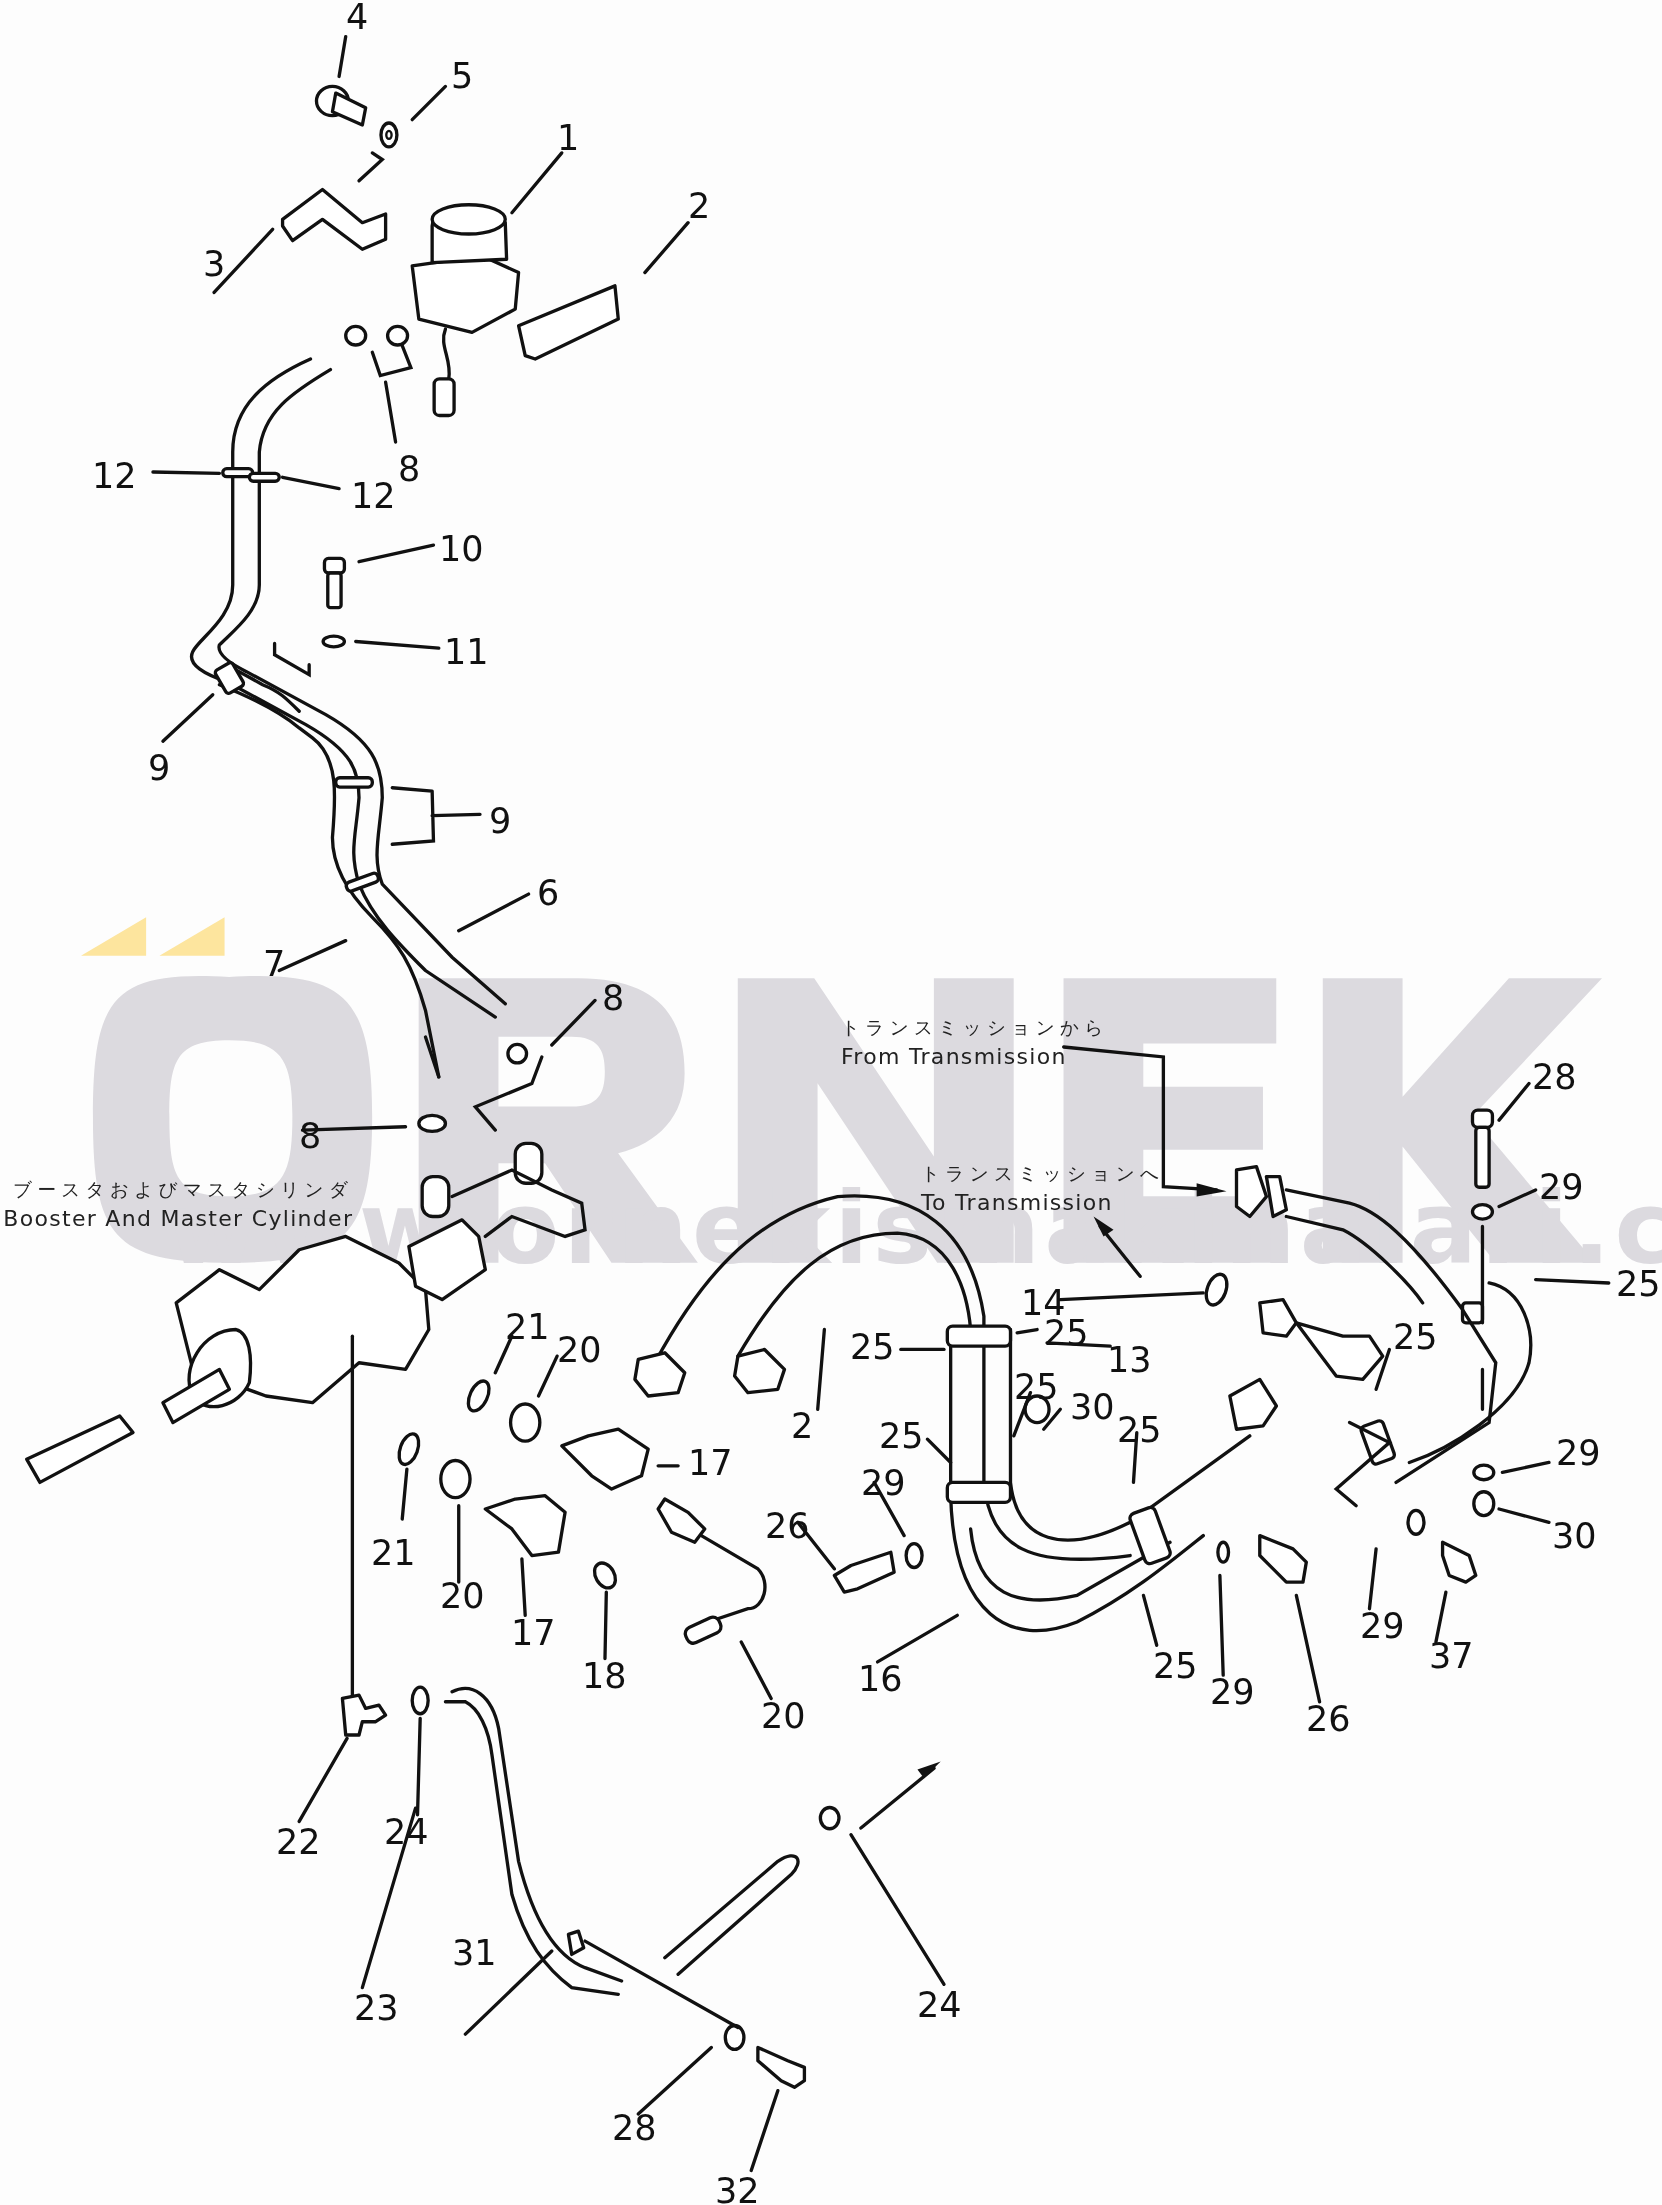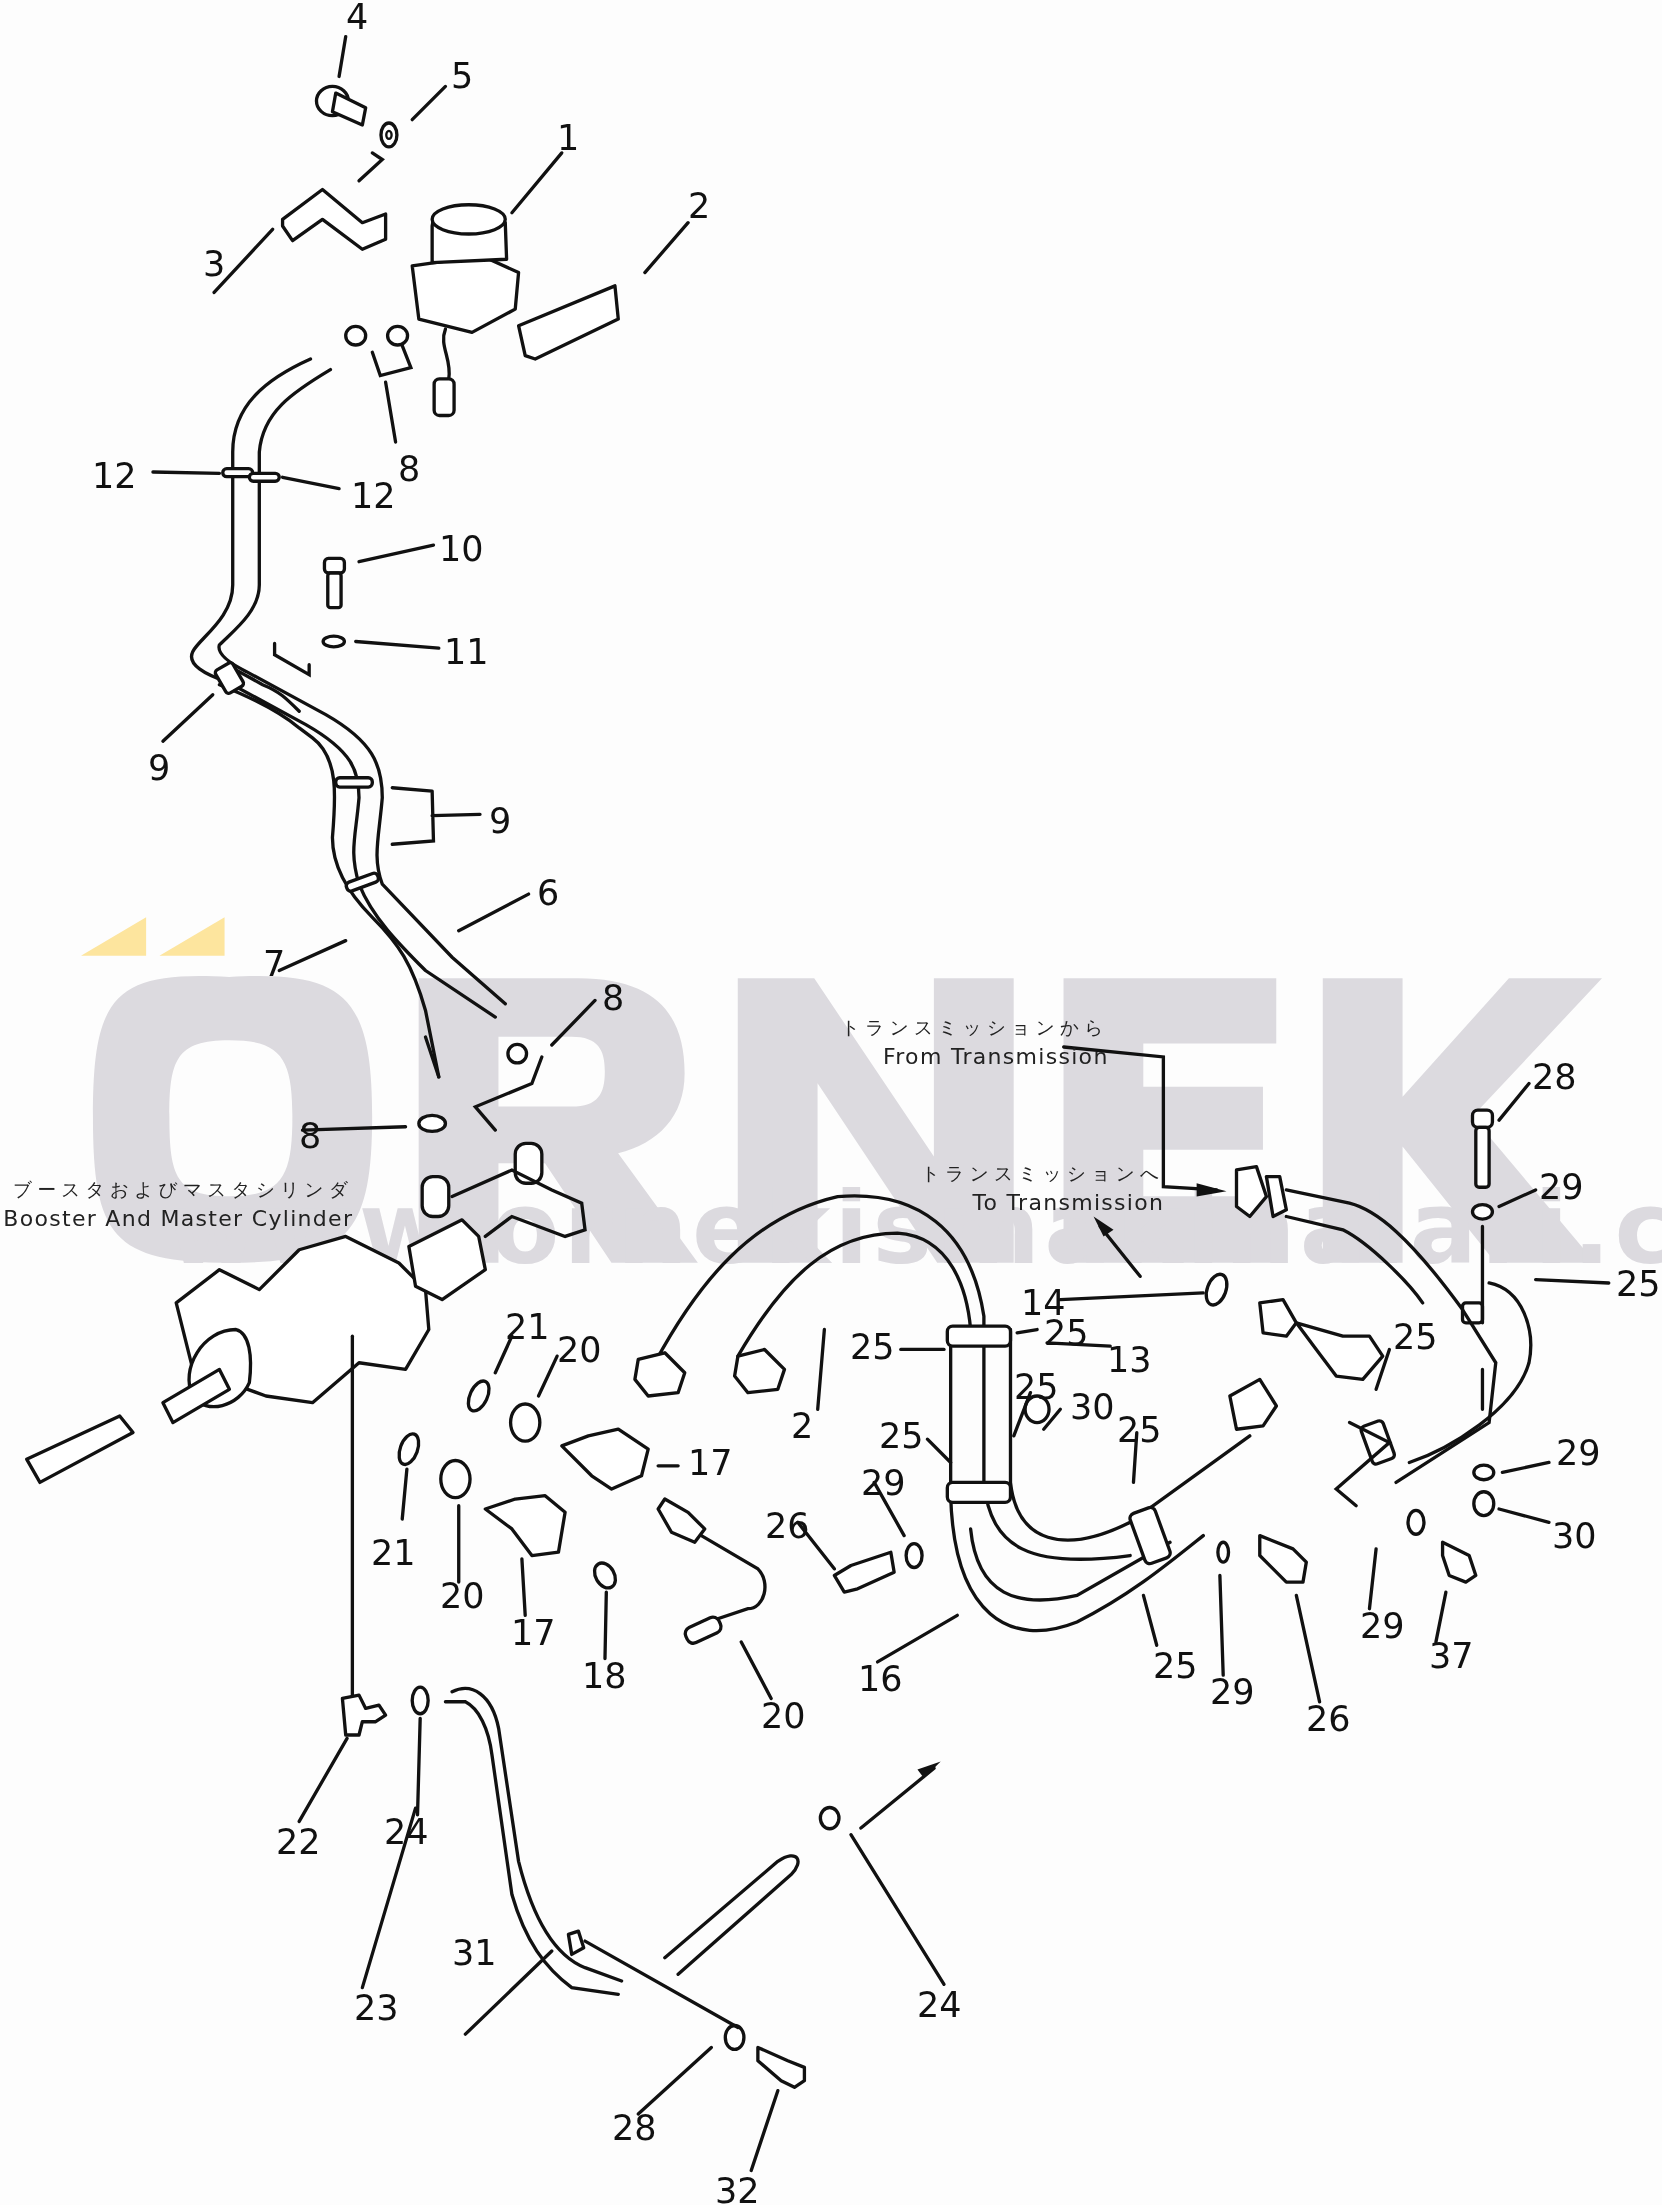--- a/index.html
+++ b/index.html
@@ -5,21 +5,21 @@
   html, body { margin: 0; padding: 0; background: #fdfdfd; }
   body { width: 1662px; height: 2205px; position: relative; overflow: hidden;
          font-family: "DejaVu Sans", sans-serif; }
   #stage { position: absolute; left: 0; top: 0; width: 1662px; height: 2205px; }
   .wm-logo { position: absolute; left: 73px; top: 917px; width: 1529px; height: 346px; pointer-events: none; }
   .wm-url { position: absolute; left: 166px; top: 1170px; font-family: "DejaVu Sans", sans-serif;
             font-weight: bold; font-size: 100px; letter-spacing: 4px; color: #dcdadf; white-space: nowrap; pointer-events: none; }
   svg.drawing { position: absolute; left: 0; top: 0; }
   .lbl { position: absolute; font-family: "DejaVu Sans", sans-serif; font-size: 35px; color: #111;
          line-height: 1; white-space: nowrap; }
-  .note { position: absolute; font-family: "DejaVu Sans", sans-serif; color: #222; white-space: nowrap; line-height: 1; text-align: right; }
+  .note { position: absolute; font-family: "DejaVu Sans", sans-serif; color: #222; white-space: nowrap; line-height: 1; text-align: left; }
   .note .jp { font-size: 18.6px; letter-spacing: 5.3px; display: block; }
   .note .en { font-size: 22px; letter-spacing: 1.3px; display: block; margin-top: 8px; }
   .note.left { text-align: right; }
   .ln { stroke: #111; stroke-width: 5; fill: none; stroke-linecap: round; }
   .pt { stroke: #111; stroke-width: 5; fill: #fff; stroke-linejoin: round; }
   .thin { stroke: #111; stroke-width: 3.5; fill: none; }
 </style>
 </head>
 <body>
 

